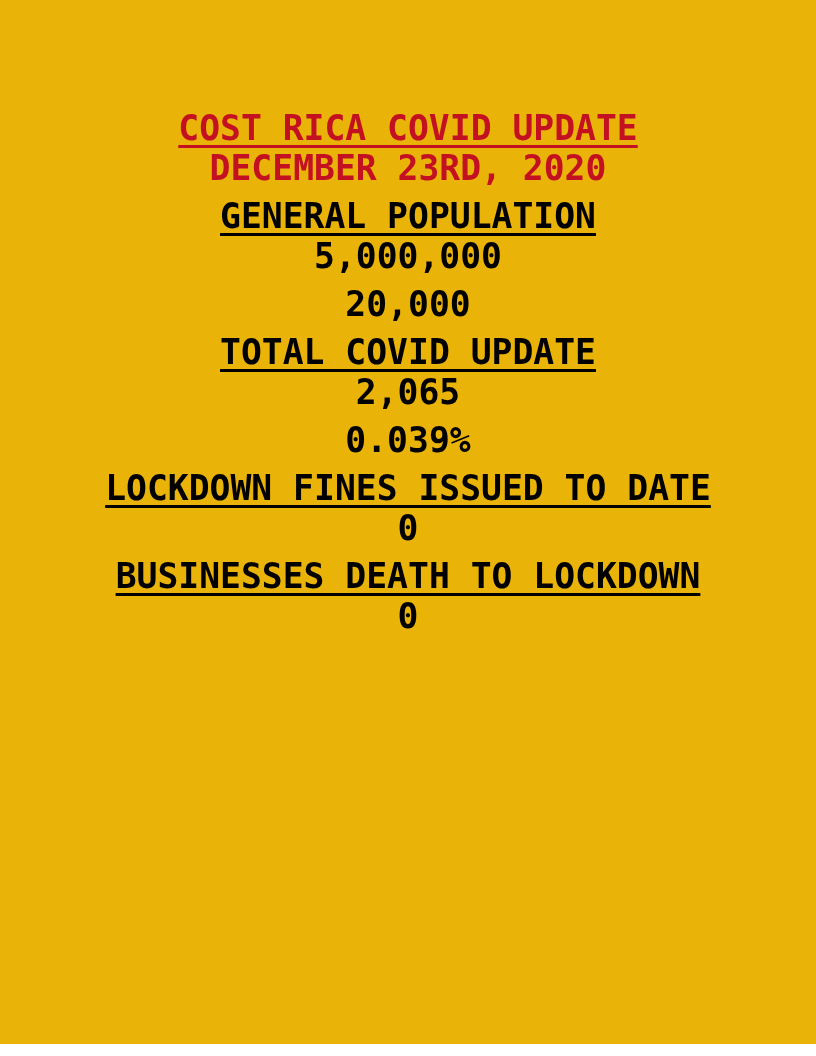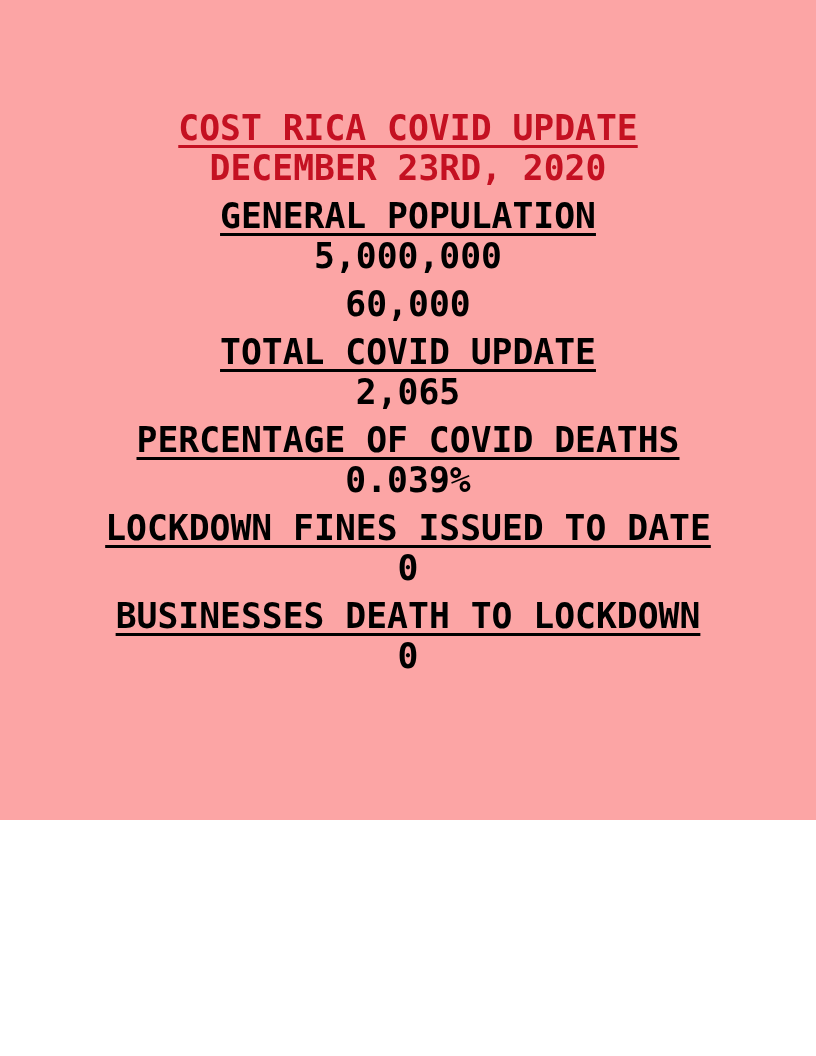--- a/index.html
+++ b/index.html
@@ -3,22 +3,22 @@
 <meta charset="utf-8">
 <style>
   html, body {
     margin: 0;
     padding: 0;
     background: #ffffff;
   }
   .page {
     position: relative;
     width: 816px;
-    height: 820px;
-    background: #fca5a5;
+    height: 1044px;
+    background: #eab308;
     box-sizing: border-box;
     padding-top: 108px;
     font-family: "DejaVu Sans Mono", "Liberation Mono", monospace;
     font-weight: bold;
     font-size: 34.7px;
     line-height: 40px;
     text-align: center;
     color: #000000;
     overflow: hidden;
   }
@@ -52,33 +52,32 @@
     <div class="title-line1">COST RICA COVID UPDATE</div>
     <div class="title-line2">DECEMBER 23RD, 2020</div>
   </div>
 
   <div class="section">
     <div class="section-label">GENERAL POPULATION</div>
     <div class="section-value">5,000,000</div>
   </div>
 
   <div class="section">
-    <div class="section-value">60,000</div>
+    <div class="section-value">20,000</div>
   </div>
 
   <div class="section">
   </div>
 
   <div class="section">
     <div class="section-label">TOTAL COVID UPDATE</div>
     <div class="section-value">2,065</div>
   </div>
 
   <div class="section">
-    <div class="section-label">PERCENTAGE OF COVID DEATHS</div>
     <div class="section-value">0.039%</div>
   </div>
 
   <div class="section">
     <div class="section-label">LOCKDOWN FINES ISSUED TO DATE</div>
     <div class="section-value">0</div>
   </div>
 
   <div class="section">
     <div class="section-label">BUSINESSES DEATH TO LOCKDOWN</div>

